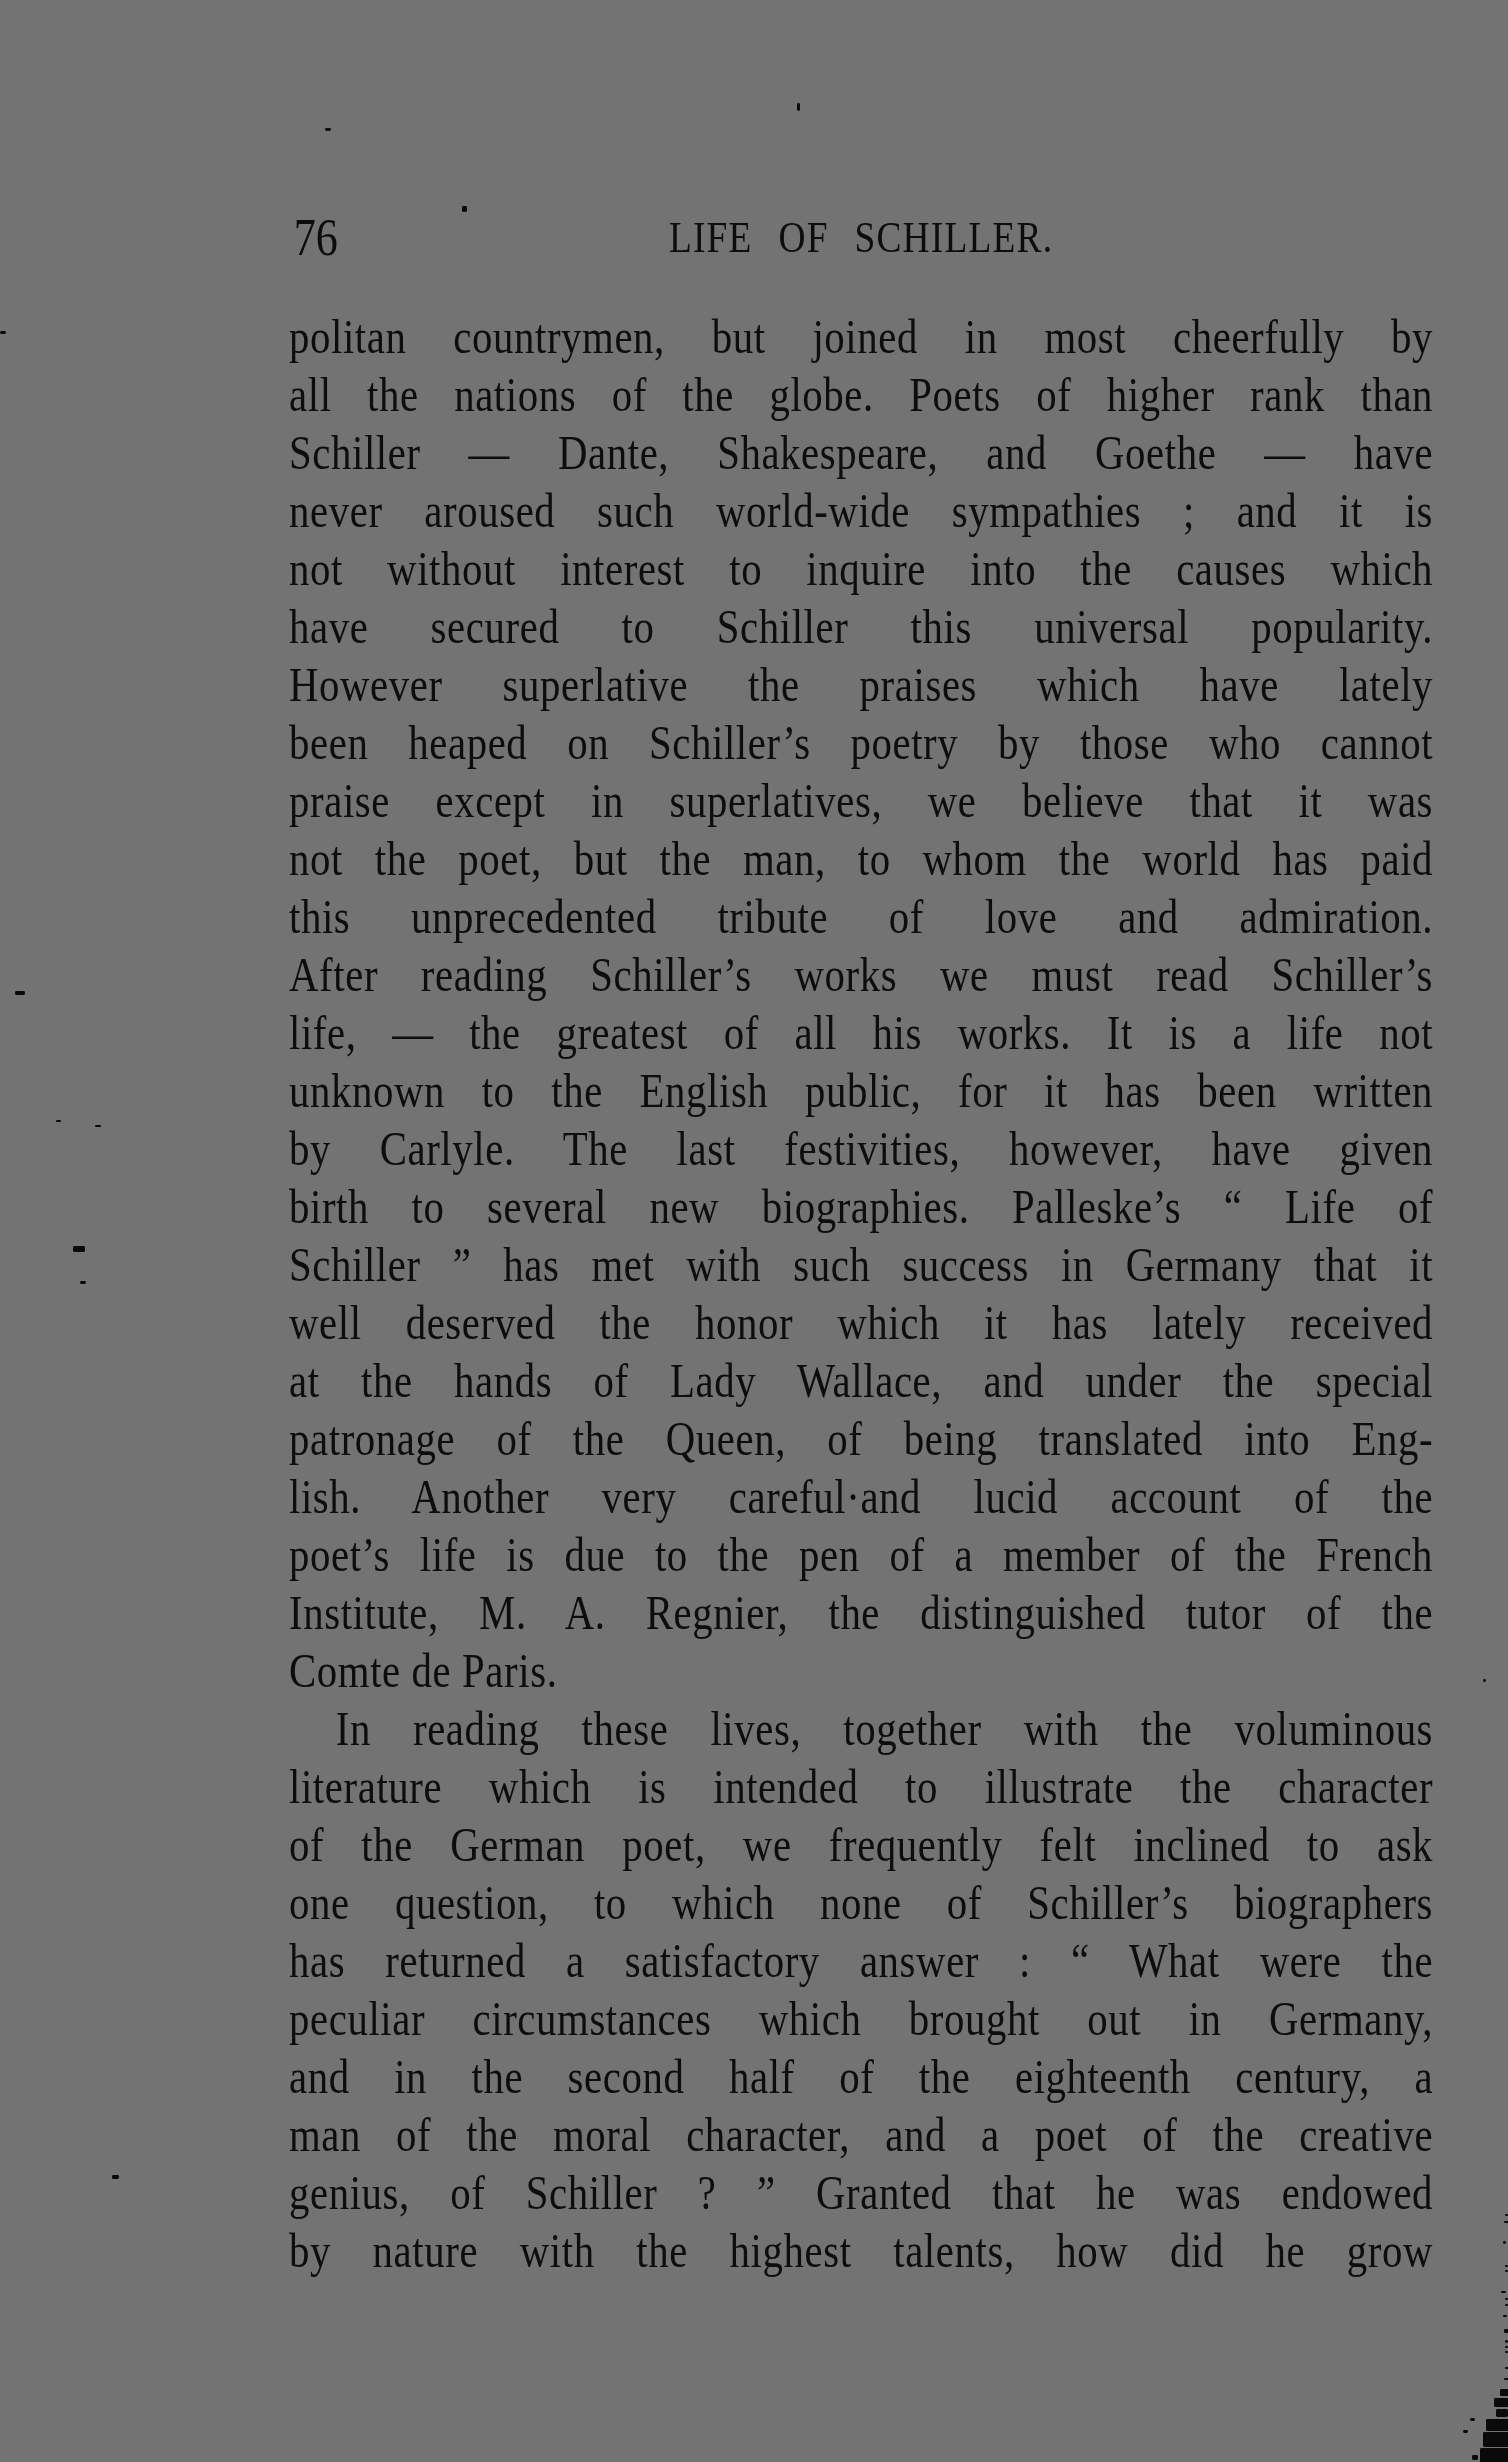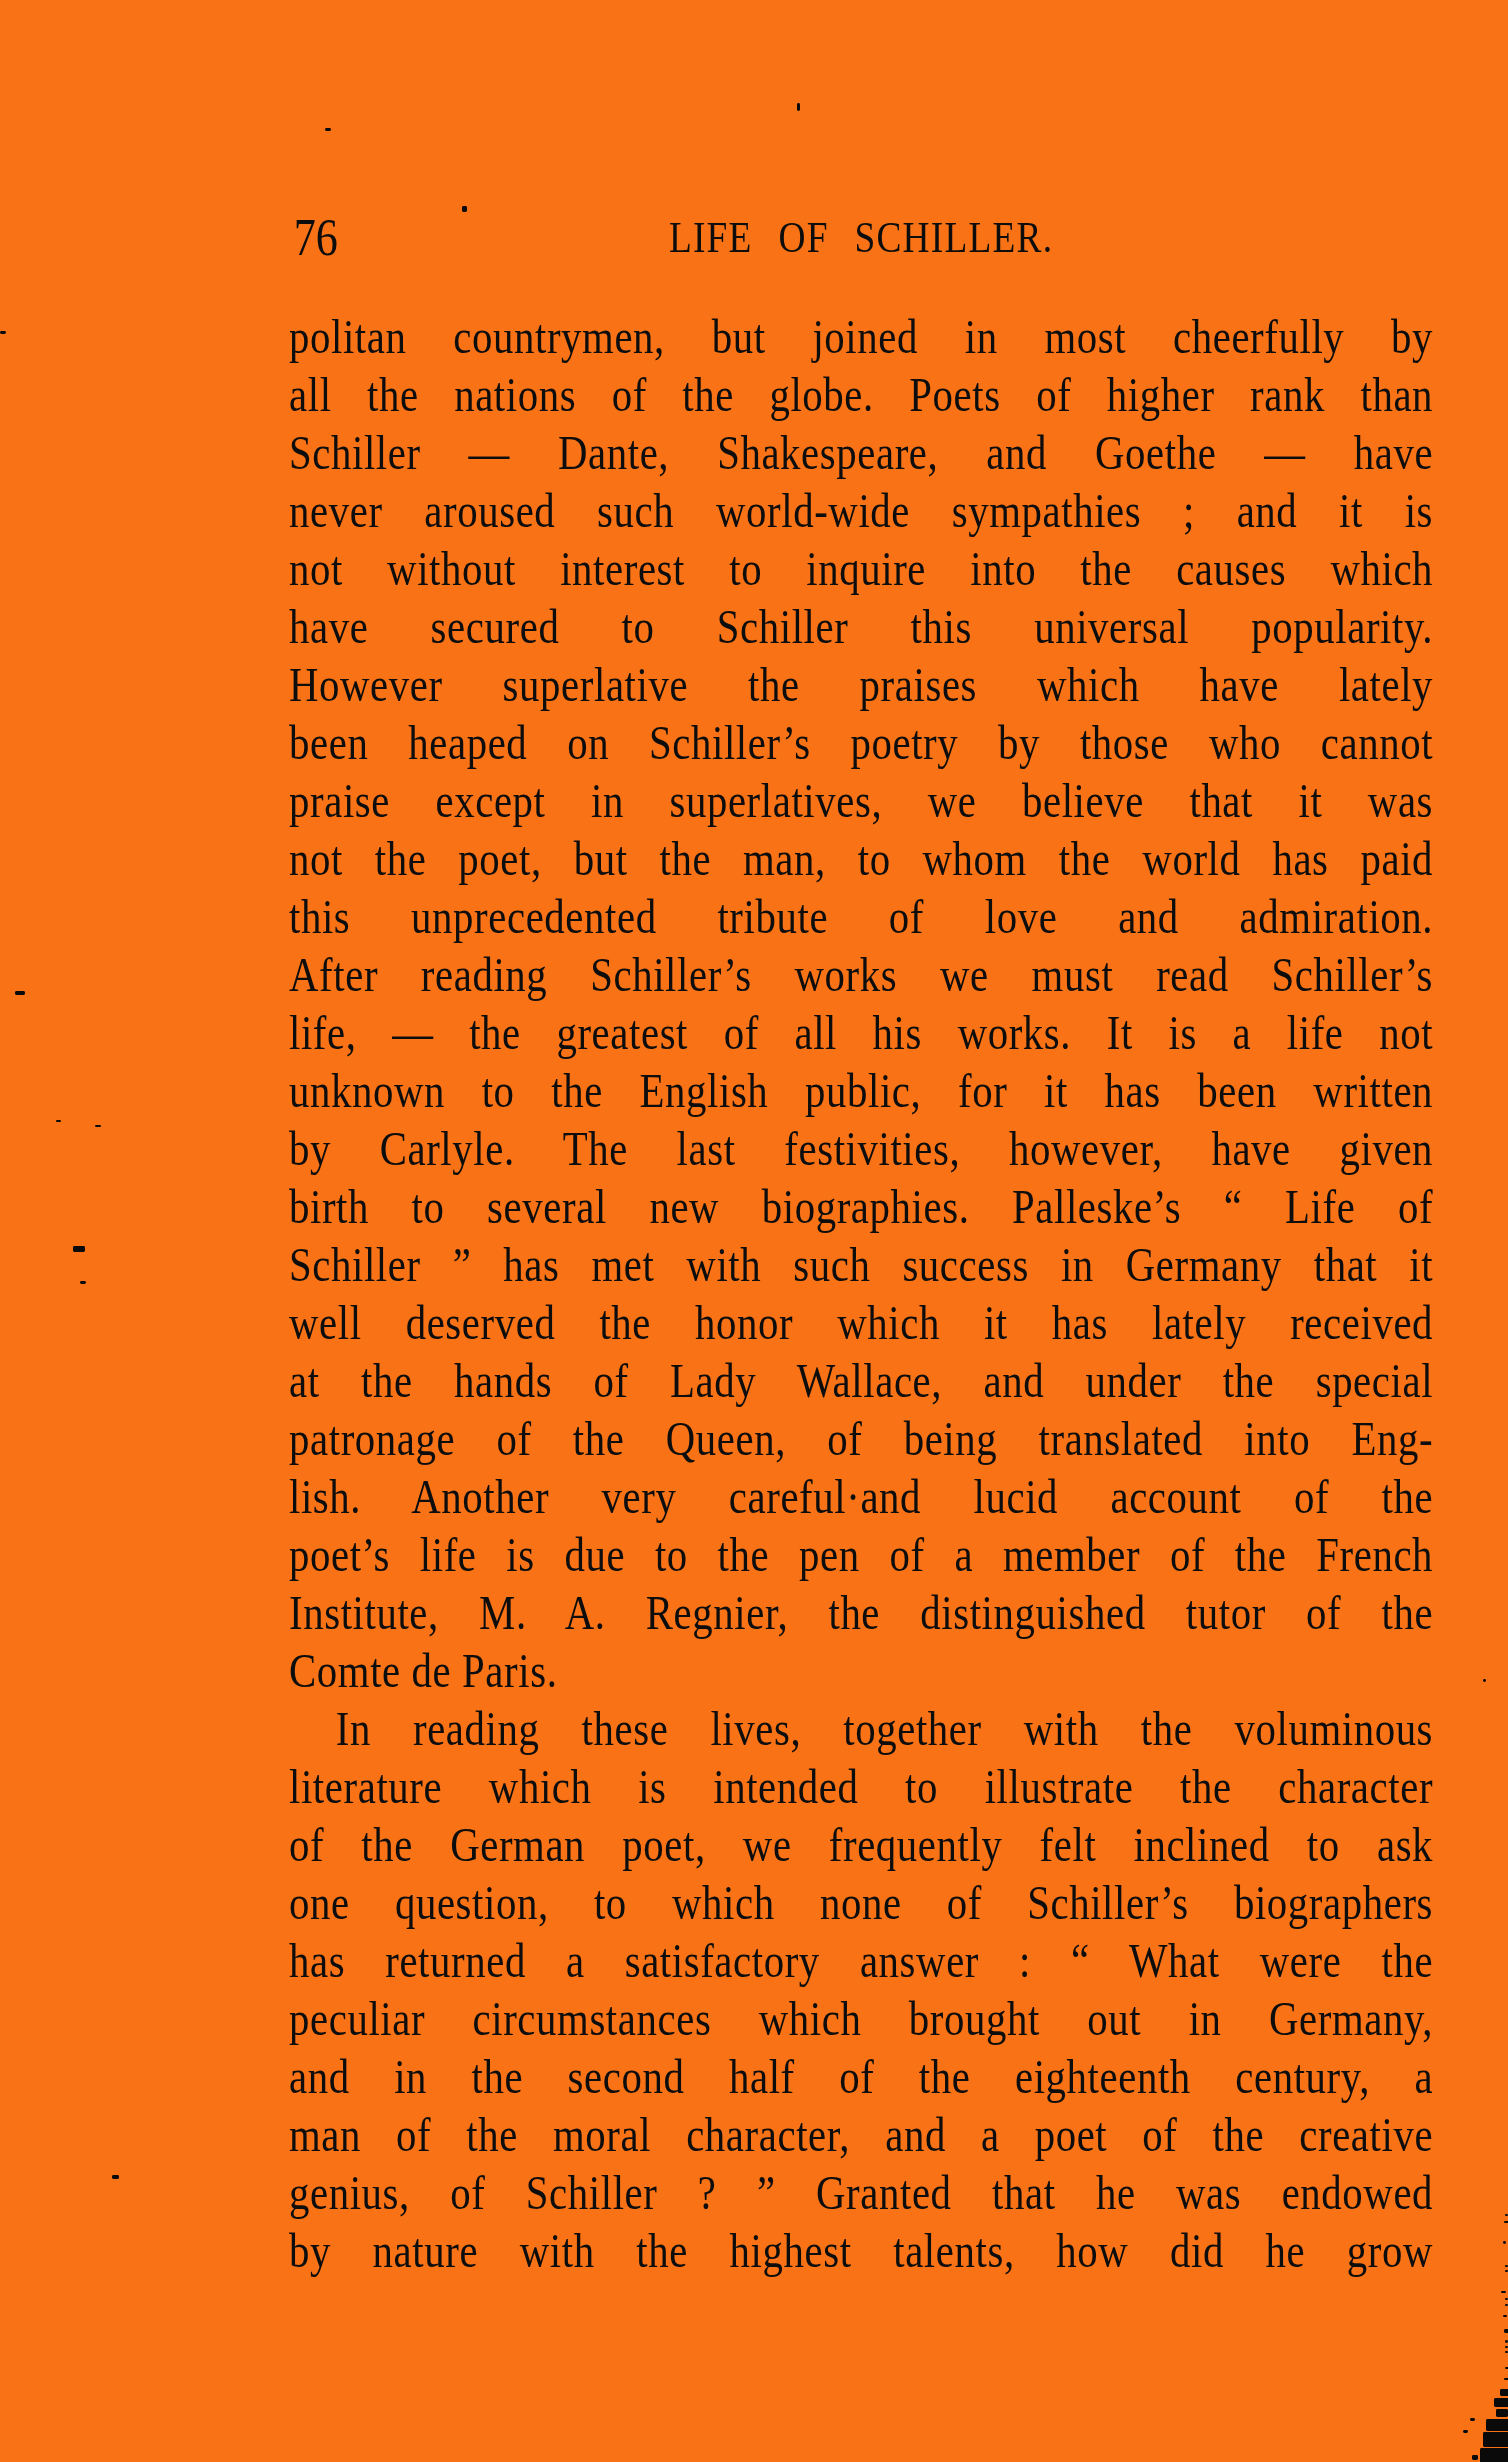--- a/index.html
+++ b/index.html
@@ -60,21 +60,21 @@
   }
   .line.flush { text-align-last: left; }
   .line.indent { text-indent: 55px; }
   
   .artifacts { position: absolute; inset: 0; pointer-events: none; }
   .speck { position: absolute; background: #0a0a0a; border-radius: 1.4px; }
 </style>
 </head>
 <body>
 
-<div class="page" style="background: #f97316; color: rgb(13, 13, 13);">
+<div class="page" style="background: #737373; color: rgb(13, 13, 13);">
 
   <div class="page-header">
     <span class="pagenum">76</span>
     <div class="running-head">LIFE OF SCHILLER.</div>
   </div>
 
   <div class="text-block">
 
   <div class="line">politan countrymen, but joined in most cheerfully by</div>
       <div class="line">all the nations of the globe. Poets of higher rank than</div>

